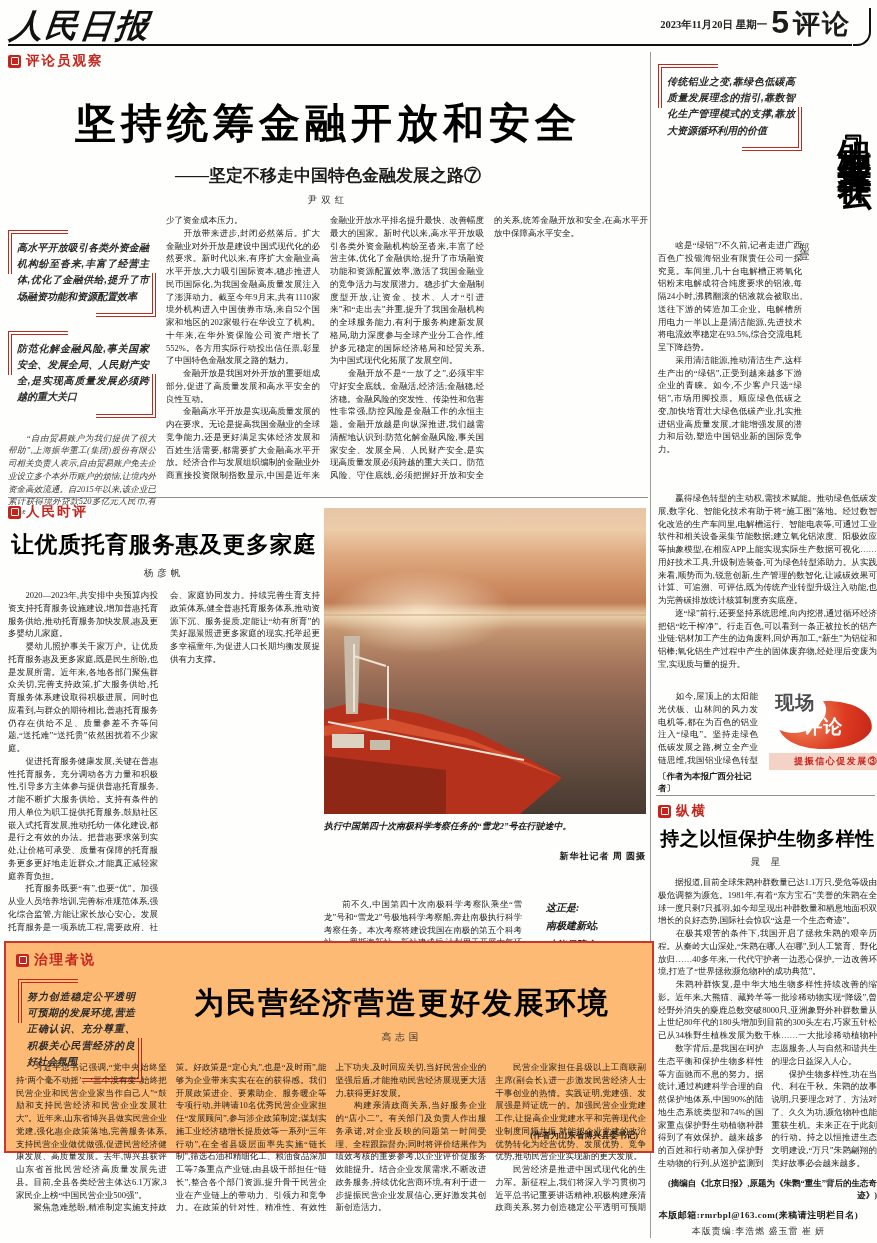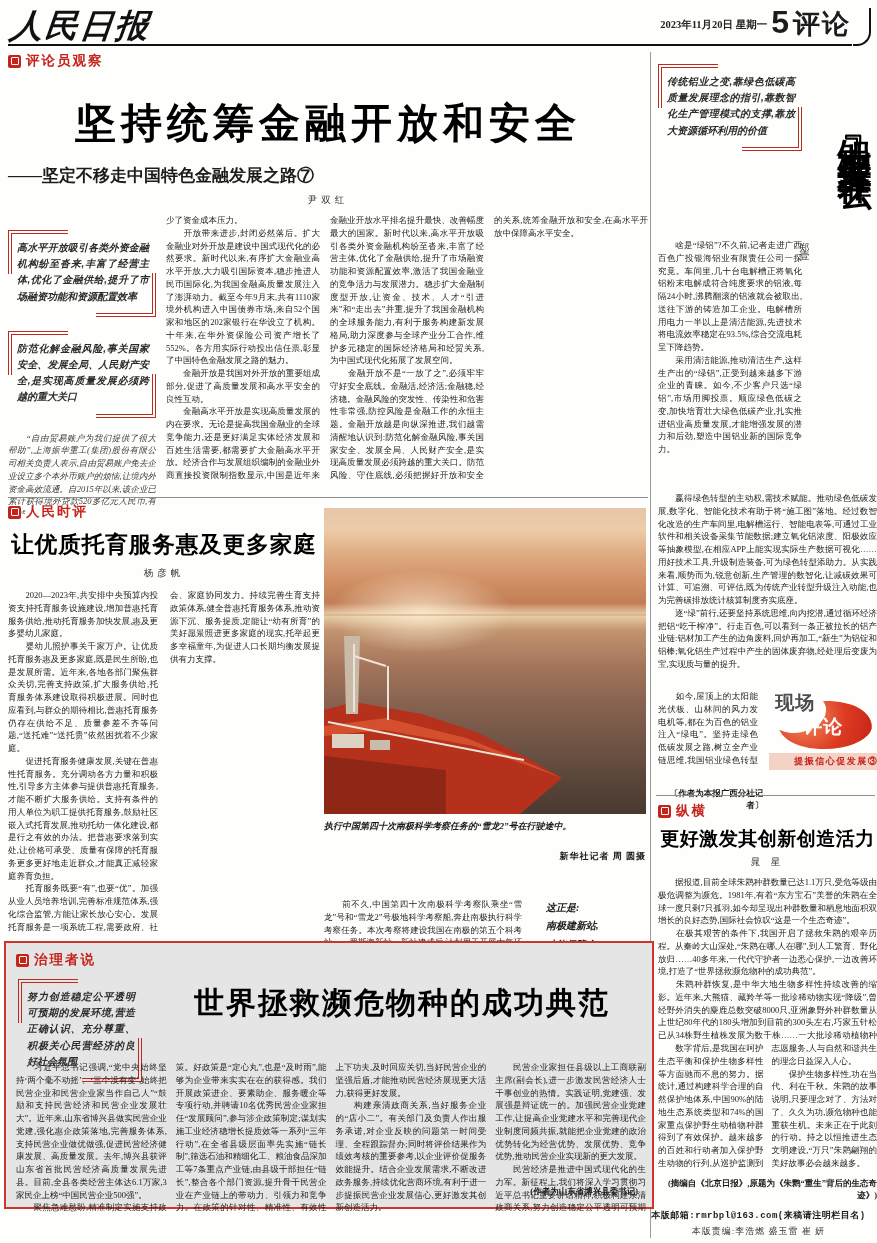--- a/index.html
+++ b/index.html
@@ -34,21 +34,21 @@
   .qbox::before{ content:""; position:absolute; left:0; top:0; width:56px; height:40px;
     border-left:4px double #b92b21; border-top:4px double #b92b21; }
   .qbox::after{ content:""; position:absolute; right:0; bottom:0; width:56px; height:40px;
     border-right:4px double #b92b21; border-bottom:4px double #b92b21; }
   .byline{ text-align:center; font-size:9.5px; letter-spacing:4px; color:#333; }
   .attr{ font-weight:bold; font-size:8.5px; }
   .hl-sans{ font-family:"Liberation Sans", sans-serif; font-weight:bold; color:#000; }
   
   #sec-guancha{ position:absolute; left:8px; top:52px; width:640px; height:444px; }
   #guancha-headline{ position:absolute; top:44px; width:100%; text-align:center; font-size:41px; letter-spacing:5px; }
-  #guancha-subtitle{ position:absolute; top:112px; width:100%; text-align:left; font-size:17px; font-weight:bold; }
+  #guancha-subtitle{ position:absolute; top:112px; width:100%; text-align:center; font-size:17px; font-weight:bold; }
   #guancha-author{ position:absolute; top:142px; width:100%; }
   #guancha-cols{ position:absolute; top:162px; left:0; width:640px; height:280px; display:flex; gap:10px; }
   #guancha-col1{ width:148px; flex:0 0 auto; padding-top:16px; }
   #guancha-col1 .qbox{ margin-bottom:14px; }
   #guancha-flow{ width:482px; height:280px; column-count:3; column-gap:10px; column-fill:auto; }
   
   .hline{ position:absolute; height:1px; background:#8f8f8f; }
   .vline{ position:absolute; width:1px; background:#9a9a9a; }
   
   #sec-shiping{ position:absolute; left:8px; top:503px; width:312px; height:437px; }
@@ -65,38 +65,38 @@
   #photo svg{ position:absolute; left:0; bottom:0; }
   
   #photo-block{ position:absolute; left:324px; top:820px; width:322px; }
   #photo-caption{ font-weight:bold; font-style:italic; font-size:9px; line-height:1.5; }
   #photo-credit{ text-align:right; font-weight:bold; font-size:9px; letter-spacing:1px; margin-top:16px; }
   #photo-row{ display:flex; margin-top:8px; gap:24px;align-items:center; }
   #photo-para{ width:198px; height:86px; }
   #photo-poem{ width:100px; font-weight:bold; font-size:10px; line-height:1.85; font-style:italic;margin-top:28px; }
   #poem-author{ text-align:right; font-style:normal; letter-spacing:2px; margin-top:2px; }
   
-  #sec-zhili{ position:absolute; left:4px; top:941px; width:650px; height:268px; border:2.5px solid #cf362b; background:#e5e5e5; }
+  #sec-zhili{ position:absolute; left:4px; top:941px; width:650px; height:212px; border:2.5px solid #cf362b; background:#fdba74; }
   #zhili-label{ margin:8px 0 0 10px; }
   #zhili-quote{ position:absolute; left:12px; top:36px; width:124px; }
   #zhili-headline{ position:absolute; left:150px; top:40px; width:492px; text-align:center; font-size:30px; letter-spacing:2px; }
   #zhili-author{ position:absolute; left:150px; top:88px; width:492px; }
   #zhili-flow{ position:absolute; left:10px; top:118px; width:630px; height:164px; column-count:4; column-gap:9px; column-fill:auto; }
   #zhili-attr{ position:absolute; right:14px; bottom:9px; }
   
   #sec-lvye{ position:absolute; left:658px; top:56px; width:219px; height:740px; }
   #lvye-quote{ position:absolute; left:0; top:8px; width:144px; }
   #lvye-vtitle{ position:absolute; right:0; top:56px; height:446px; writing-mode:vertical-rl;
     font-size:34px; letter-spacing:4px; line-height:1.35; }
   #lvye-author{ position:absolute; right:66px; top:178px; writing-mode:vertical-rl; font-size:10px; letter-spacing:8px; color:#333; }
   #lvye-body-top{ position:absolute; left:0; top:183px; width:144px; height:246px; }
   #lvye-body-wide{ position:absolute; left:0; top:436px; width:219px; height:196px; }
   #lvye-endrow{ position:absolute; left:0; top:634px; width:219px; height:104px; display:flex; gap:6px; }
   #lvye-end-text{ width:100px; }
-  #lvye-attr{ margin-top:20px; text-align:right; }
+  #lvye-attr{ margin-top:3px; text-align:left; }
   
   #scene-badge{ position:relative; width:113px; height:104px; }
   #badge-swoosh{ position:absolute; left:10px; top:10px; width:92px; height:50px;
     background:radial-gradient(circle at 30% 25%, #f2915e, #dd3a22 55%, #c22516);
     border-radius:12% 95% 55% 95% / 14% 95% 50% 95%; transform:rotate(-10deg); }
   #badge-swoosh::after{ content:""; position:absolute; left:-8px; top:-12px; width:58px; height:40px; background:#fff; border-radius:50%; }
   #badge-w1{ position:absolute; left:6px; top:0; font-size:19px; font-weight:bold; color:#4c4c4c;
     font-family:"Liberation Sans", sans-serif; letter-spacing:1px; }
   #badge-w2{ position:absolute; left:34px; top:24px; font-size:19px; font-weight:bold; color:#fff;
     font-family:"Liberation Sans", sans-serif; letter-spacing:1px; z-index:2; }
@@ -105,21 +105,21 @@
     font-family:"Liberation Sans", sans-serif; }
   
   #sec-zongheng{ position:absolute; left:658px; top:802px; width:219px; height:402px; }
   #zongheng-headline{ position:absolute; top:24px; width:100%; text-align:center; font-size:19px; letter-spacing:0.5px; }
   #zongheng-author{ position:absolute; top:54px; width:100%; }
   #zongheng-lead{ position:absolute; top:74px; width:219px; height:164px; }
   #zongheng-cols{ position:absolute; top:240px; width:219px; height:132px; column-count:2; column-gap:8px; column-fill:auto; }
   #zongheng-attr{ position:absolute; top:376px; width:219px; text-align:right; }
   
   #footer{ position:absolute; left:640px; top:1209px; width:237px; text-align:center; }
-  #footer-email{ font-size:9px; font-weight:bold; letter-spacing:0.5px;font-family:Liberation Mono, monospace; }
+  #footer-email{ font-size:9px; font-weight:bold; letter-spacing:0.5px; }
   #footer-editors{ font-size:9px; margin-top:3px; letter-spacing:1px; color:#333; }
 </style>
 </head>
 <body>
 
 <div id="page">
 
   <div id="masthead-logo">人民日报</div>
   <div id="header-right">
     <span id="header-date">2023年11月20日  星期一</span>
@@ -200,21 +200,22 @@
       </div>
     </div>
   </div>
 
   <div id="sec-zhili">
     <div id="zhili-label" class="section-label">
       <span class="section-logo"></span>
       <span>治理者说</span>
     </div>
     <div id="zhili-quote" class="qbox">努力创造稳定公平透明可预期的发展环境,营造正确认识、充分尊重、积极关心民营经济的良好社会氛围</div>
-    <div id="zhili-headline" class="hl-sans">世界拯救濒危物种的成功典范</div>
+    <div id="zhili-headline" class="hl-sans">为民营经济营造更好发展环境</div>
+    <div id="zhili-author" class="byline">高志国</div>
     <div id="zhili-flow" class="flow">　　习近平总书记强调,“党中央始终坚持‘两个毫不动摇’、‘三个没有变’,始终把民营企业和民营企业家当作自己人”“鼓励和支持民营经济和民营企业发展壮大”。近年来,山东省博兴县做实民营企业党建,强化惠企政策落地,完善服务体系,支持民营企业做优做强,促进民营经济健康发展、高质量发展。去年,博兴县获评山东省首批民营经济高质量发展先进县。目前,全县各类经营主体达6.1万家,3家民企上榜“中国民营企业500强”。
 　　聚焦急难愁盼,精准制定实施支持政策。好政策是“定心丸”,也是“及时雨”,能够为企业带来实实在在的获得感。我们开展政策进企、要素助企、服务暖企等专项行动,并聘请10名优秀民营企业家担任“发展顾问”,参与涉企政策制定;谋划实施工业经济稳增长提质效等一系列“三年行动”,在全省县级层面率先实施“链长制”,筛选石油和精细化工、粮油食品深加工等7条重点产业链,由县级干部担任“链长”,整合各个部门资源,提升骨干民营企业在产业链上的带动力、引领力和竞争力。在政策的针对性、精准性、有效性上下功夫,及时回应关切,当好民营企业的坚强后盾,才能推动民营经济展现更大活力,获得更好发展。
 　　构建亲清政商关系,当好服务企业的“店小二”。有关部门及负责人作出服务承诺,对企业反映的问题第一时间受理、全程跟踪督办;同时将评价结果作为绩效考核的重要参考,以企业评价促服务效能提升。结合企业发展需求,不断改进政务服务,持续优化营商环境,有利于进一步提振民营企业发展信心,更好激发其创新创造活力。
 　　民营企业家担任县级以上工商联副主席(副会长),进一步激发民营经济人士干事创业的热情。实践证明,党建强、发展强是辩证统一的。加强民营企业党建工作,让提高企业党建水平和完善现代企业制度同频共振,就能把企业党建的政治优势转化为经营优势、发展优势、竞争优势,推动民营企业实现新的更大发展。
 　　民营经济是推进中国式现代化的生力军。新征程上,我们将深入学习贯彻习近平总书记重要讲话精神,积极构建亲清政商关系,努力创造稳定公平透明可预期的发展环境,营造正确认识、充分尊重、积极关心民营经济的良好社会氛围,让广大民营企业坚定信心,放开手脚,轻装上阵,走向更广阔的舞台,为推动经济社会高质量发展作出更大贡献。</div>
     <div id="zhili-attr" class="attr">(作者为山东省博兴县委书记)</div>
   </div>
 
   <div id="sec-lvye">
     <div id="lvye-quote" class="qbox">传统铝业之变,靠绿色低碳高质量发展理念的指引,靠数智化生产管理模式的支撑,靠放大资源循环利用的价值</div>
@@ -238,21 +239,21 @@
     </div>
   </div>
 
   <div class="hline" style="left:656px; top:795px; width:219px;"></div>
 
   <div id="sec-zongheng">
     <div class="section-label">
       <span class="section-logo"></span>
       <span>纵横</span>
     </div>
-    <div id="zongheng-headline" class="hl-sans">更好激发其创新创造活力</div>
+    <div id="zongheng-headline" class="hl-sans">持之以恒保护生物多样性</div>
     <div id="zongheng-author" class="byline">晁  星</div>
     <div id="zongheng-lead" class="flow">　　据报道,目前全球朱鹮种群数量已达1.1万只,受危等级由极危调整为濒危。1981年,有着“东方宝石”美誉的朱鹮在全球一度只剩7只孤羽,如今却呈现出种群数量和栖息地面积双增长的良好态势,国际社会惊叹“这是一个生态奇迹”。
 　　在极其艰苦的条件下,我国开启了拯救朱鹮的艰辛历程。从秦岭大山深处,“朱鹮在哪,人在哪”,到人工繁育、野化放归……40多年来,一代代守护者一边悉心保护,一边改善环境,打造了“世界拯救濒危物种的成功典范”。
 　　朱鹮种群恢复,是中华大地生物多样性持续改善的缩影。近年来,大熊猫、藏羚羊等一批珍稀动物实现“降级”,曾经野外消失的麋鹿总数突破8000只,亚洲象野外种群数量从上世纪80年代的180头增加到目前的300头左右,巧家五针松已从34株野生植株发展为数千株……一大批珍稀动植物种群持续复壮,摆脱濒危局面。这是生态中国、美丽中国的鲜活例证,也是人与自然和谐相处的动人篇章。</div>
     <div id="zongheng-cols" class="flow">　　数字背后,是我国在呵护生态平衡和保护生物多样性等方面驰而不息的努力。据统计,通过构建科学合理的自然保护地体系,中国90%的陆地生态系统类型和74%的国家重点保护野生动植物种群得到了有效保护。越来越多的百姓和行动者加入保护野生动物的行列,从巡护监测到志愿服务,人与自然和谐共生的理念日益深入人心。
 　　保护生物多样性,功在当代、利在千秋。朱鹮的故事说明,只要理念对了、方法对了、久久为功,濒危物种也能重获生机。未来正在于此刻的行动。持之以恒推进生态文明建设,“万只”朱鹮翩翔的美好故事必会越来越多。</div>
     <div id="zongheng-attr" class="attr">(摘编自《北京日报》,原题为《朱鹮“重生”背后的生态奇迹》)</div>
   </div>
 
   <div id="footer">

